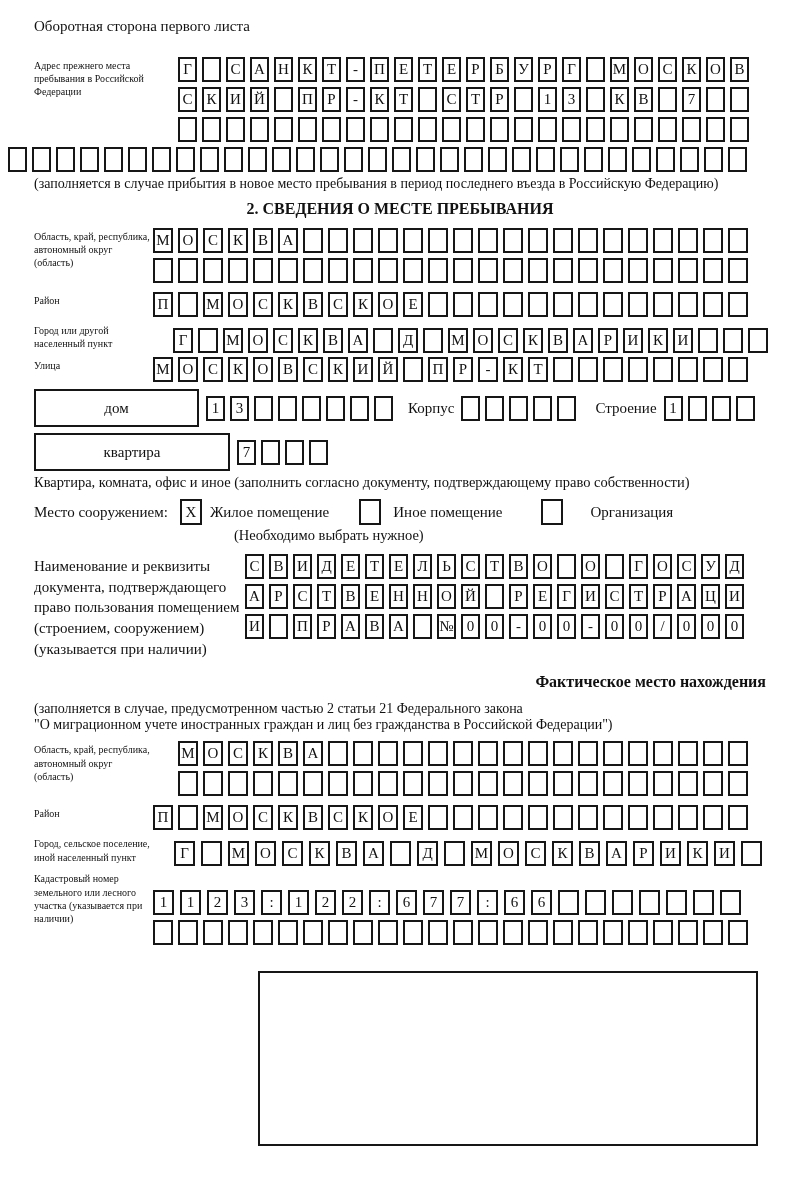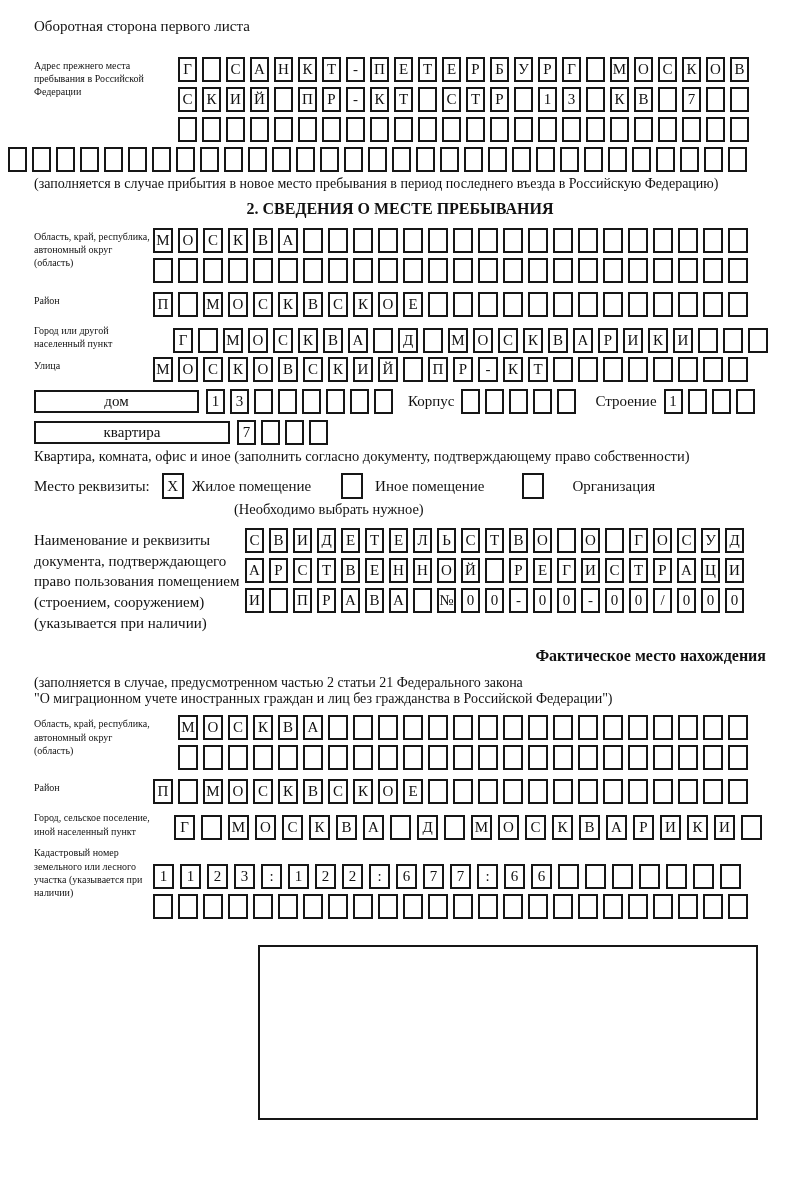--- a/index.html
+++ b/index.html
@@ -25,21 +25,21 @@
   }
   .cells-m .cell { width:20px; }
   .cells-w { gap:6px; }
   .cells-w .cell { width:21px; }
 
   .caption { font-size:14px; text-align:left; margin-top:4px; }
   .caption-left { font-size:14.5px; margin-top:3px; }
   .sec-title { font-size:16px; font-weight:bold; text-align:center; margin:8px 0 10px 0; }
 
   .widebox {
-    border:2px solid #161616; height:23px; display:flex;
+    border:2px solid #161616; height:38px; display:flex;
     align-items:center; justify-content:center; font-size:15px; flex-shrink:0;
   }
   .inline-row { display:flex; align-items:center; }
   .inline-label { font-size:15px; }
 
   .checkbox {
     width:22px; height:26px; border:2px solid #161616; display:flex;
     align-items:center; justify-content:center; font-size:15px; flex-shrink:0; background:#fff;
   }
 
@@ -354,21 +354,21 @@
     <div class="cells">
         <span class="cell">7</span>
         <span class="cell"></span>
         <span class="cell"></span>
         <span class="cell"></span>
       </div>
   </div>
   <div class="caption-left">Квартира, комната, офис и иное (заполнить согласно документу, подтверждающему право собственности)</div>
 
   <div class="inline-row" style="margin-top:8px;">
-    <div class="inline-label">Место реквизиты:</div>
+    <div class="inline-label">Место сооружением:</div>
     <span class="checkbox" style="margin-left:12px;">X</span>
     <div class="inline-label" style="margin-left:8px;">Жилое помещение</div>
     <span class="checkbox" style="margin-left:30px;"></span>
     <div class="inline-label" style="margin-left:12px;">Иное помещение</div>
     <span class="checkbox" style="margin-left:38px;"></span>
     <div class="inline-label" style="margin-left:28px;">Организация</div>
   </div>
   <div class="caption-left" style="margin-left:200px; margin-top:2px;">(Необходимо выбрать нужное)</div>
 
   <div class="field" style="margin-top:10px;">

